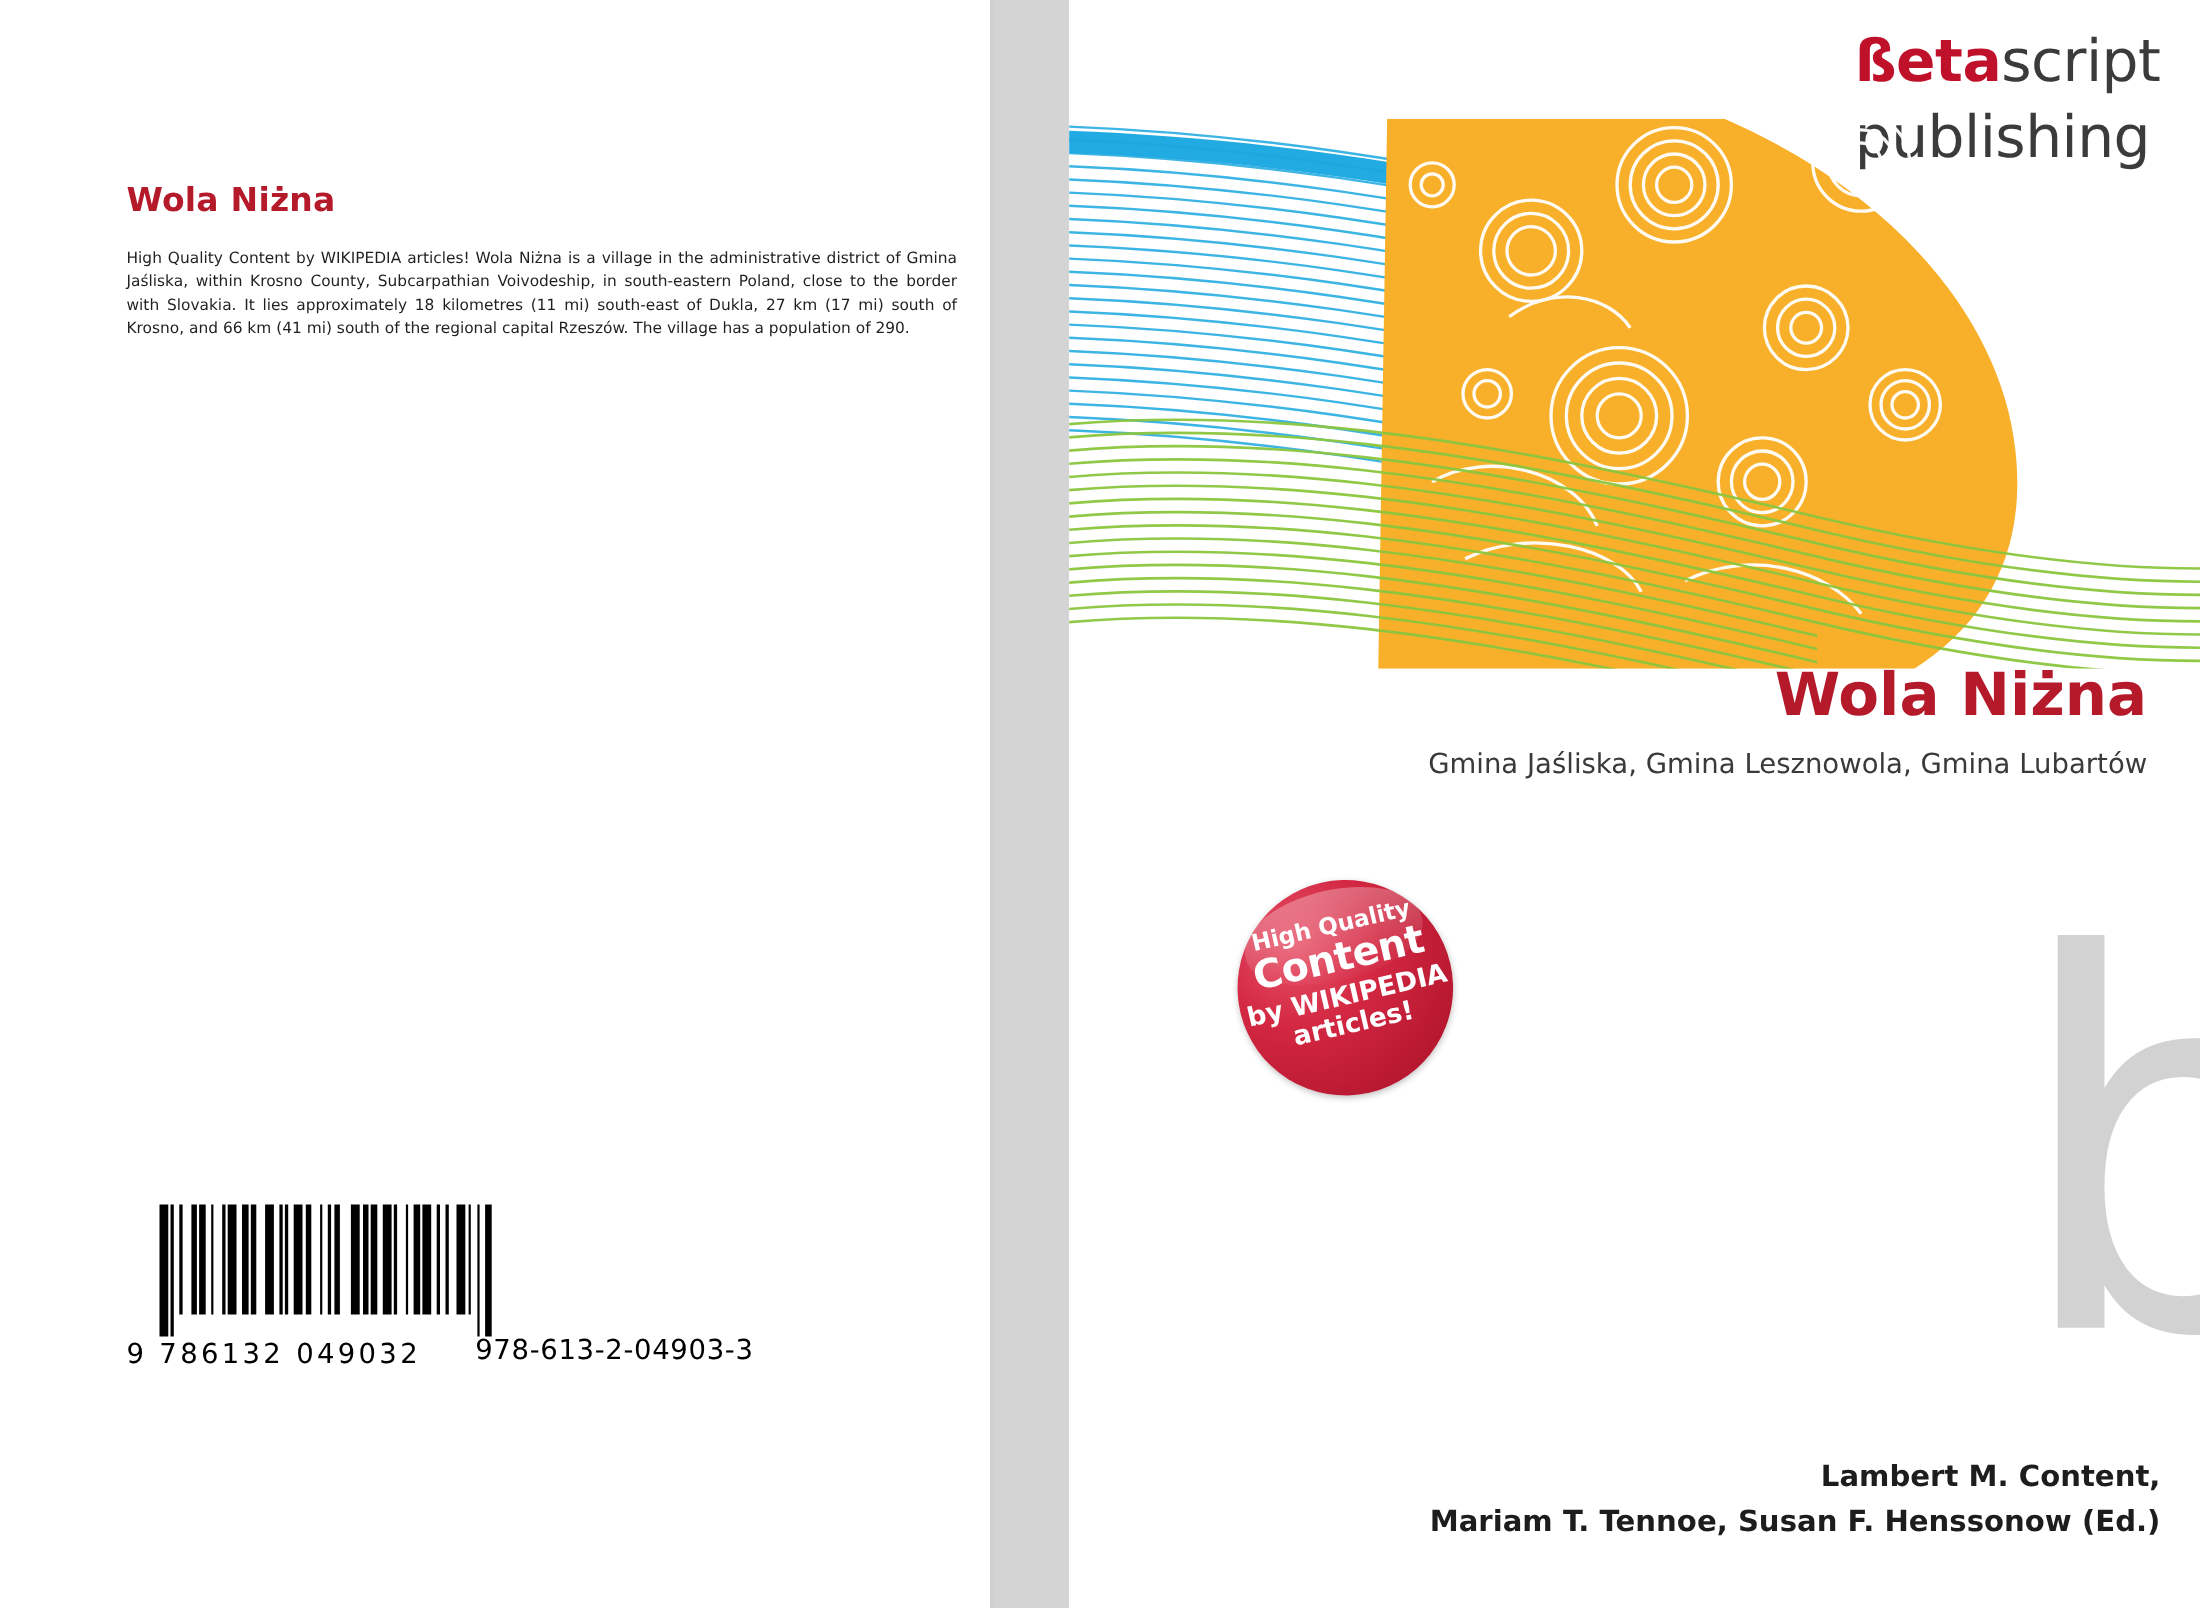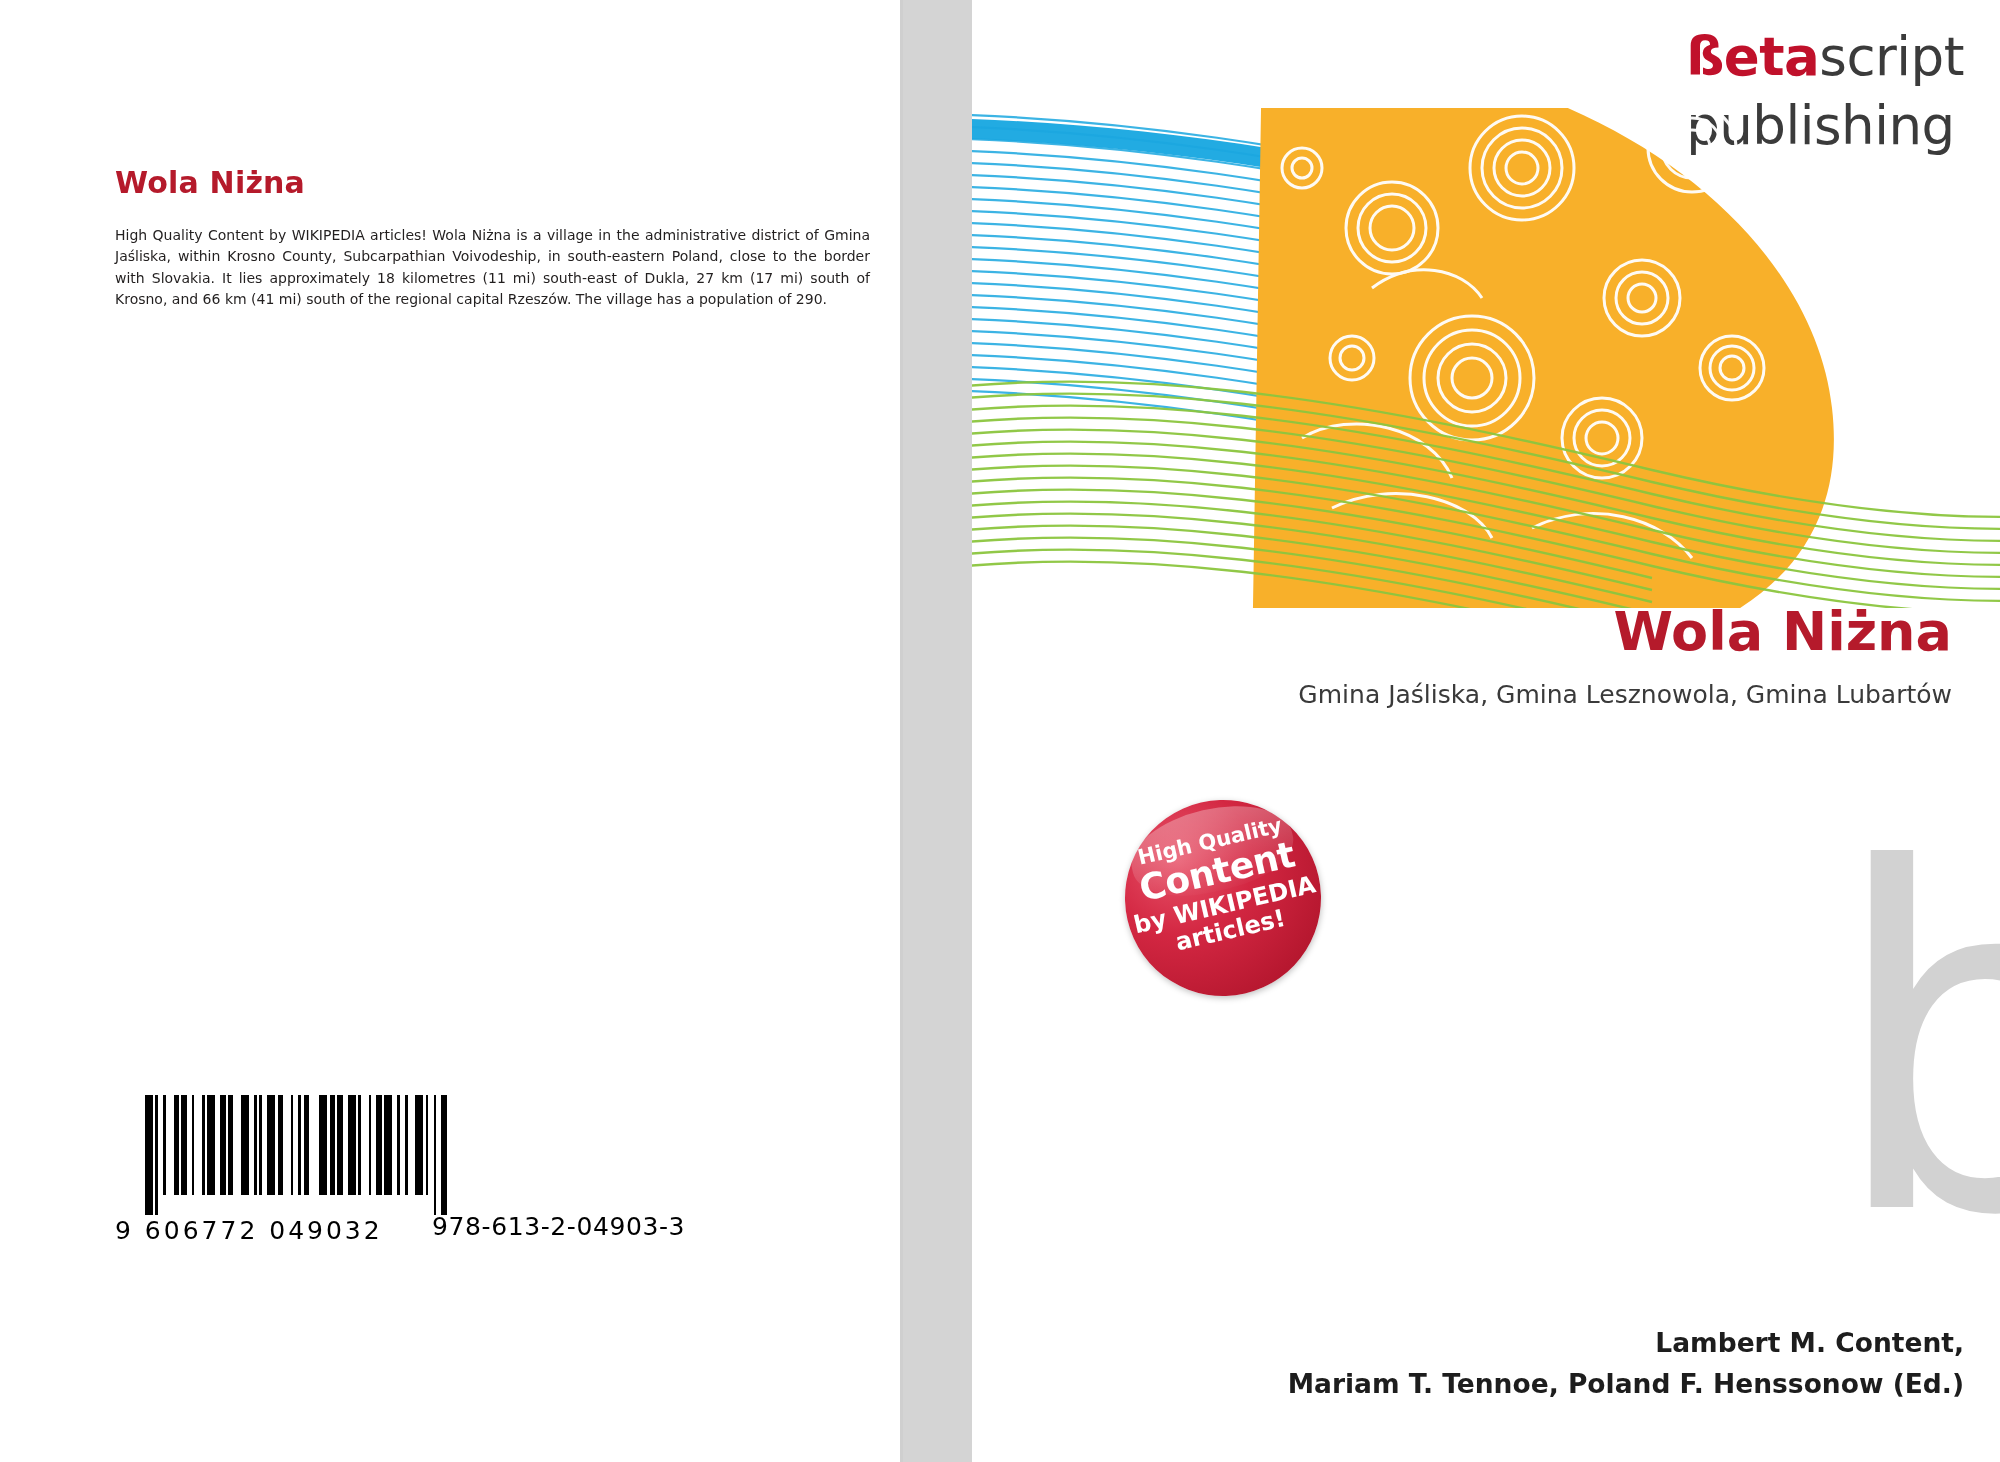--- a/index.html
+++ b/index.html
@@ -274,21 +274,21 @@
           <i class="short" style="left: 239.2px; width: 7.8px;"></i>
           <i class="short" style="left: 252.2px; width: 2.6px;"></i>
           <i class="short" style="left: 260px; width: 2.6px;"></i>
           <i class="short" style="left: 270.4px; width: 7.8px;"></i>
           <i class="short" style="left: 280.8px; width: 2.6px;"></i>
           <i style="left: 288.6px; width: 2.6px;"></i>
           <i style="left: 296.4px; width: 5.2px;"></i>
         </div>
     </div>
 
-    <div class="isbn-digits">9 606772 049032</div>
+    <div class="isbn-digits">9 786132 049032</div>
     <div class="isbn-text">978-613-2-04903-3</div>
   </div>
 
   <div class="spine">
     <div class="spine-inner-l"></div>
   </div>
 
   <div class="front-cover">
 
     <div class="logo">
@@ -412,17 +412,17 @@
     <div class="sticker">
       <div class="gloss"></div>
       <div class="s1">High Quality</div>
       <div class="s2">Content</div>
       <div class="s3">by WIKIPEDIA</div>
       <div class="s4">articles!</div>
     </div>
 
     <div class="authors">
       <div>Lambert M. Content,</div>
-      <div>Mariam T. Tennoe, Poland F. Henssonow (Ed.)</div>
+      <div>Mariam T. Tennoe, Susan F. Henssonow (Ed.)</div>
     </div>
   </div>
 
 </div>
 
 </body></html>

